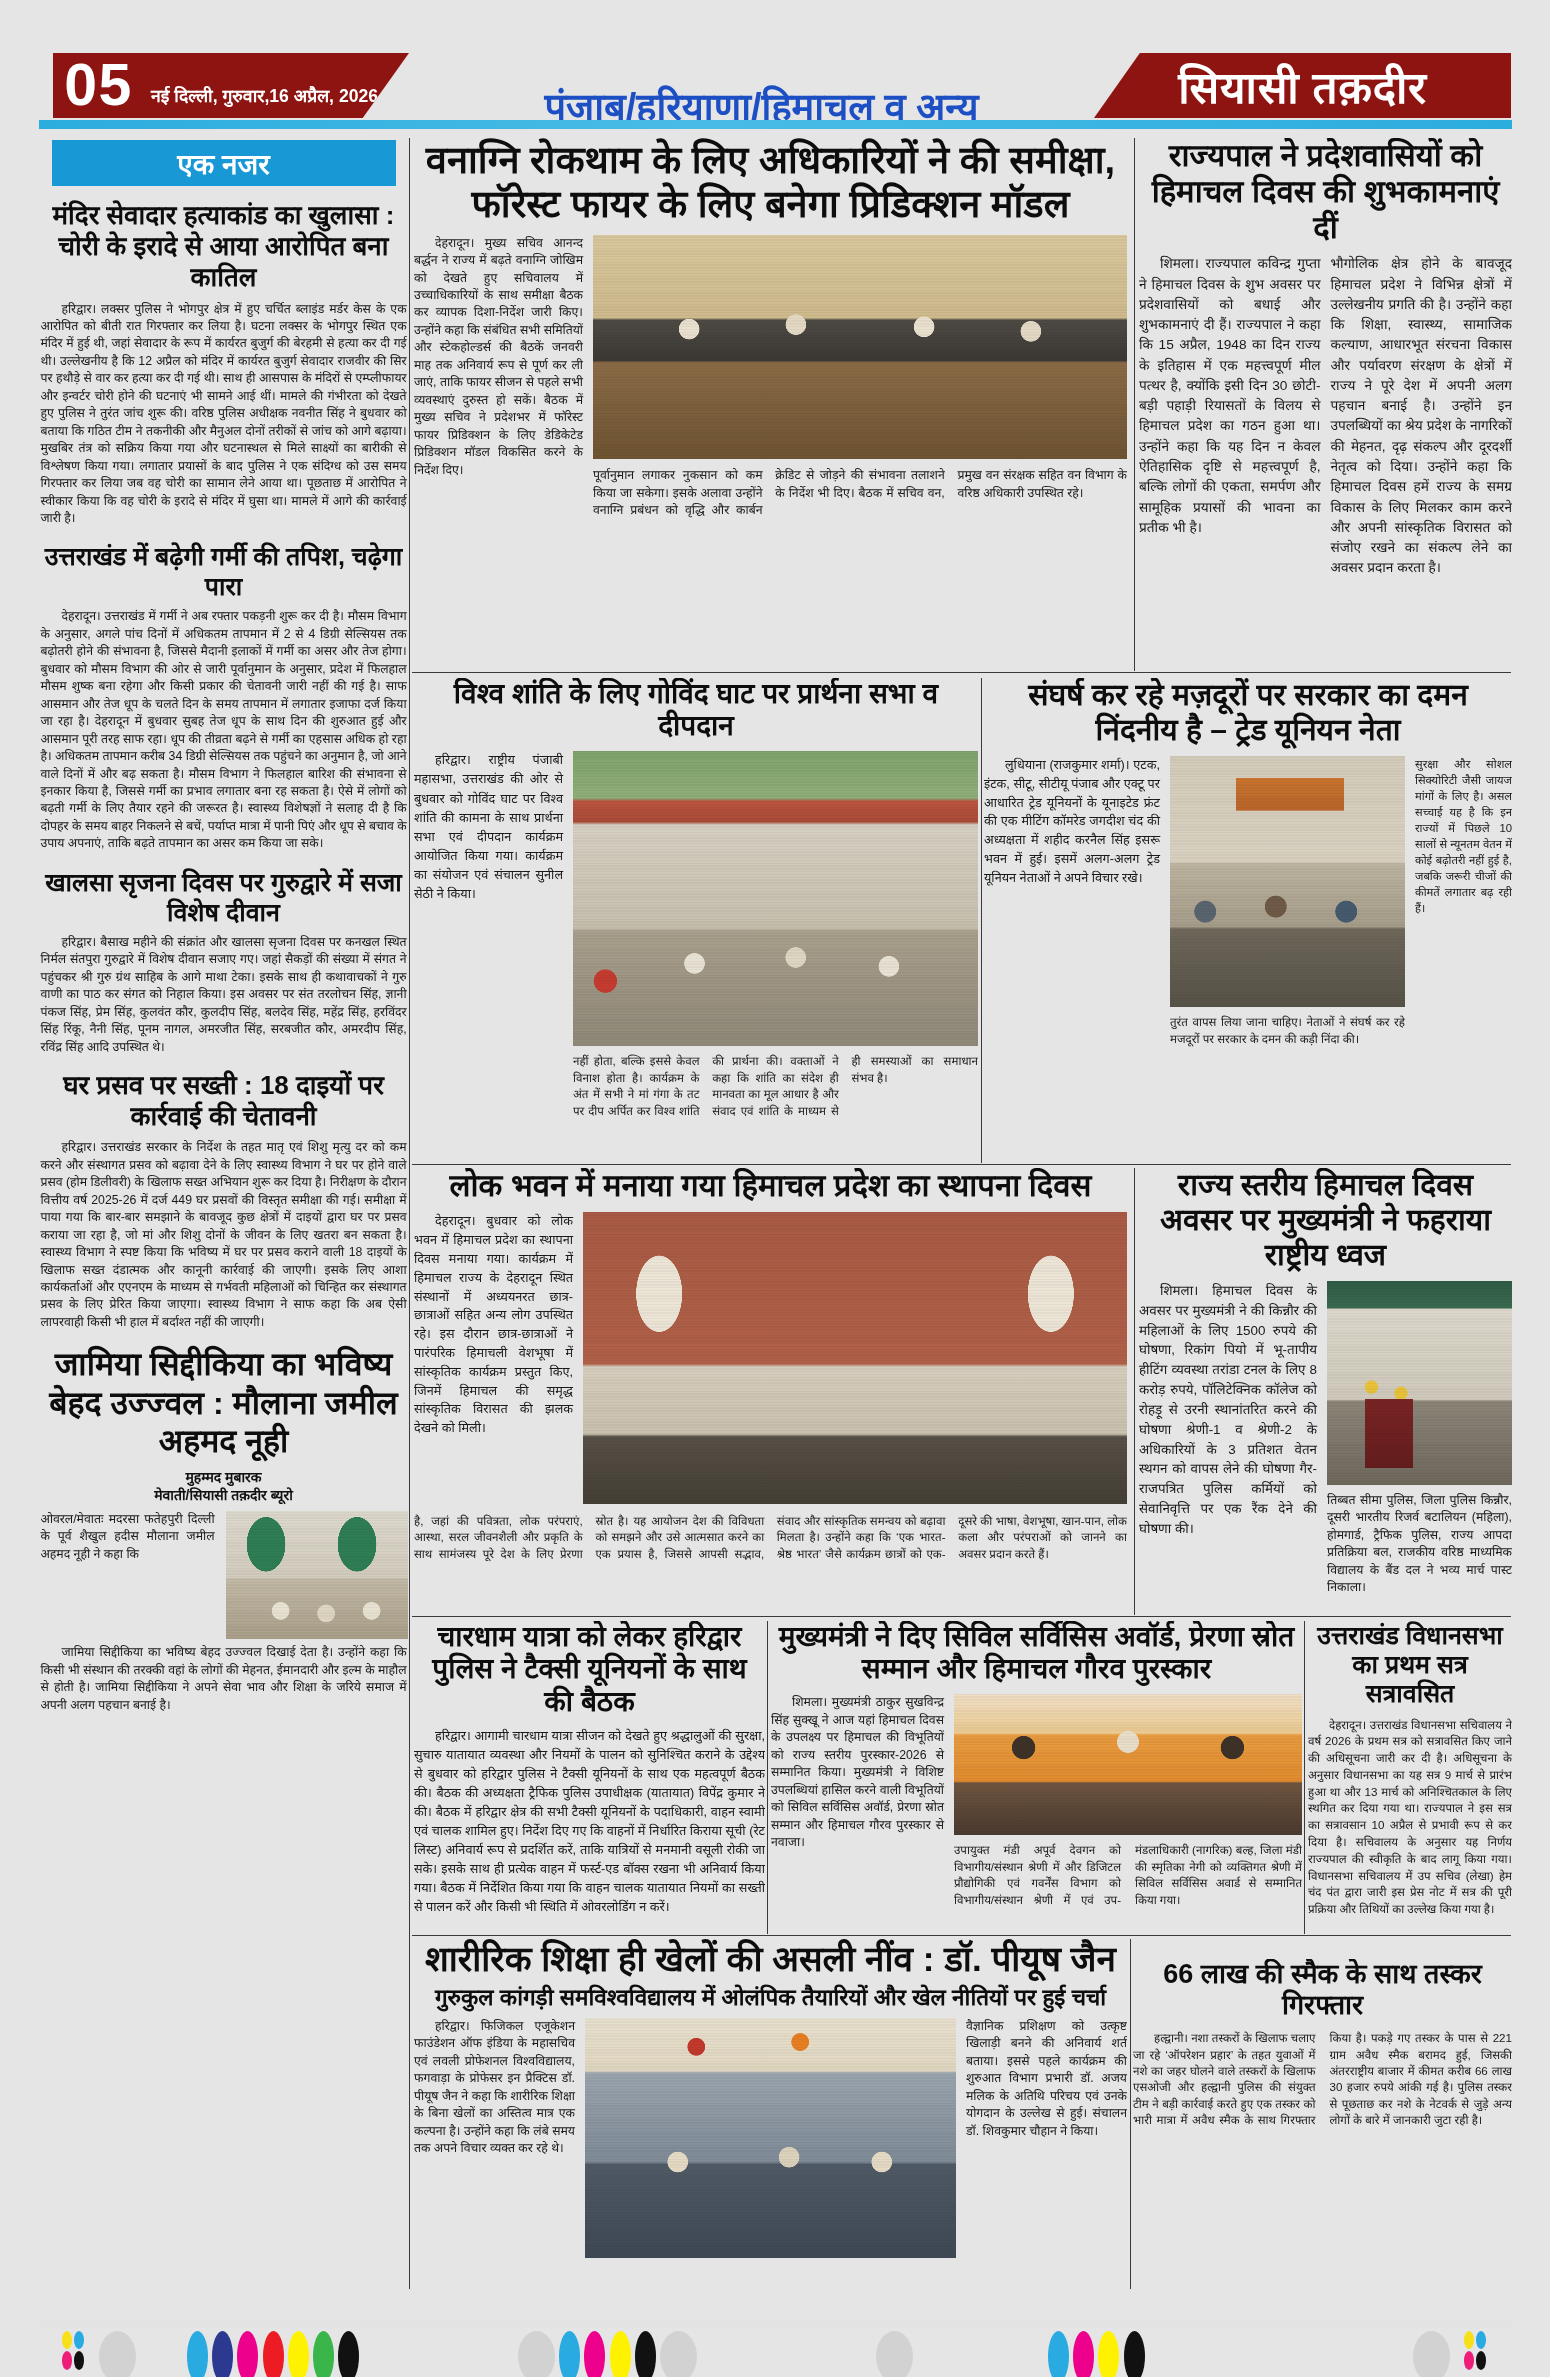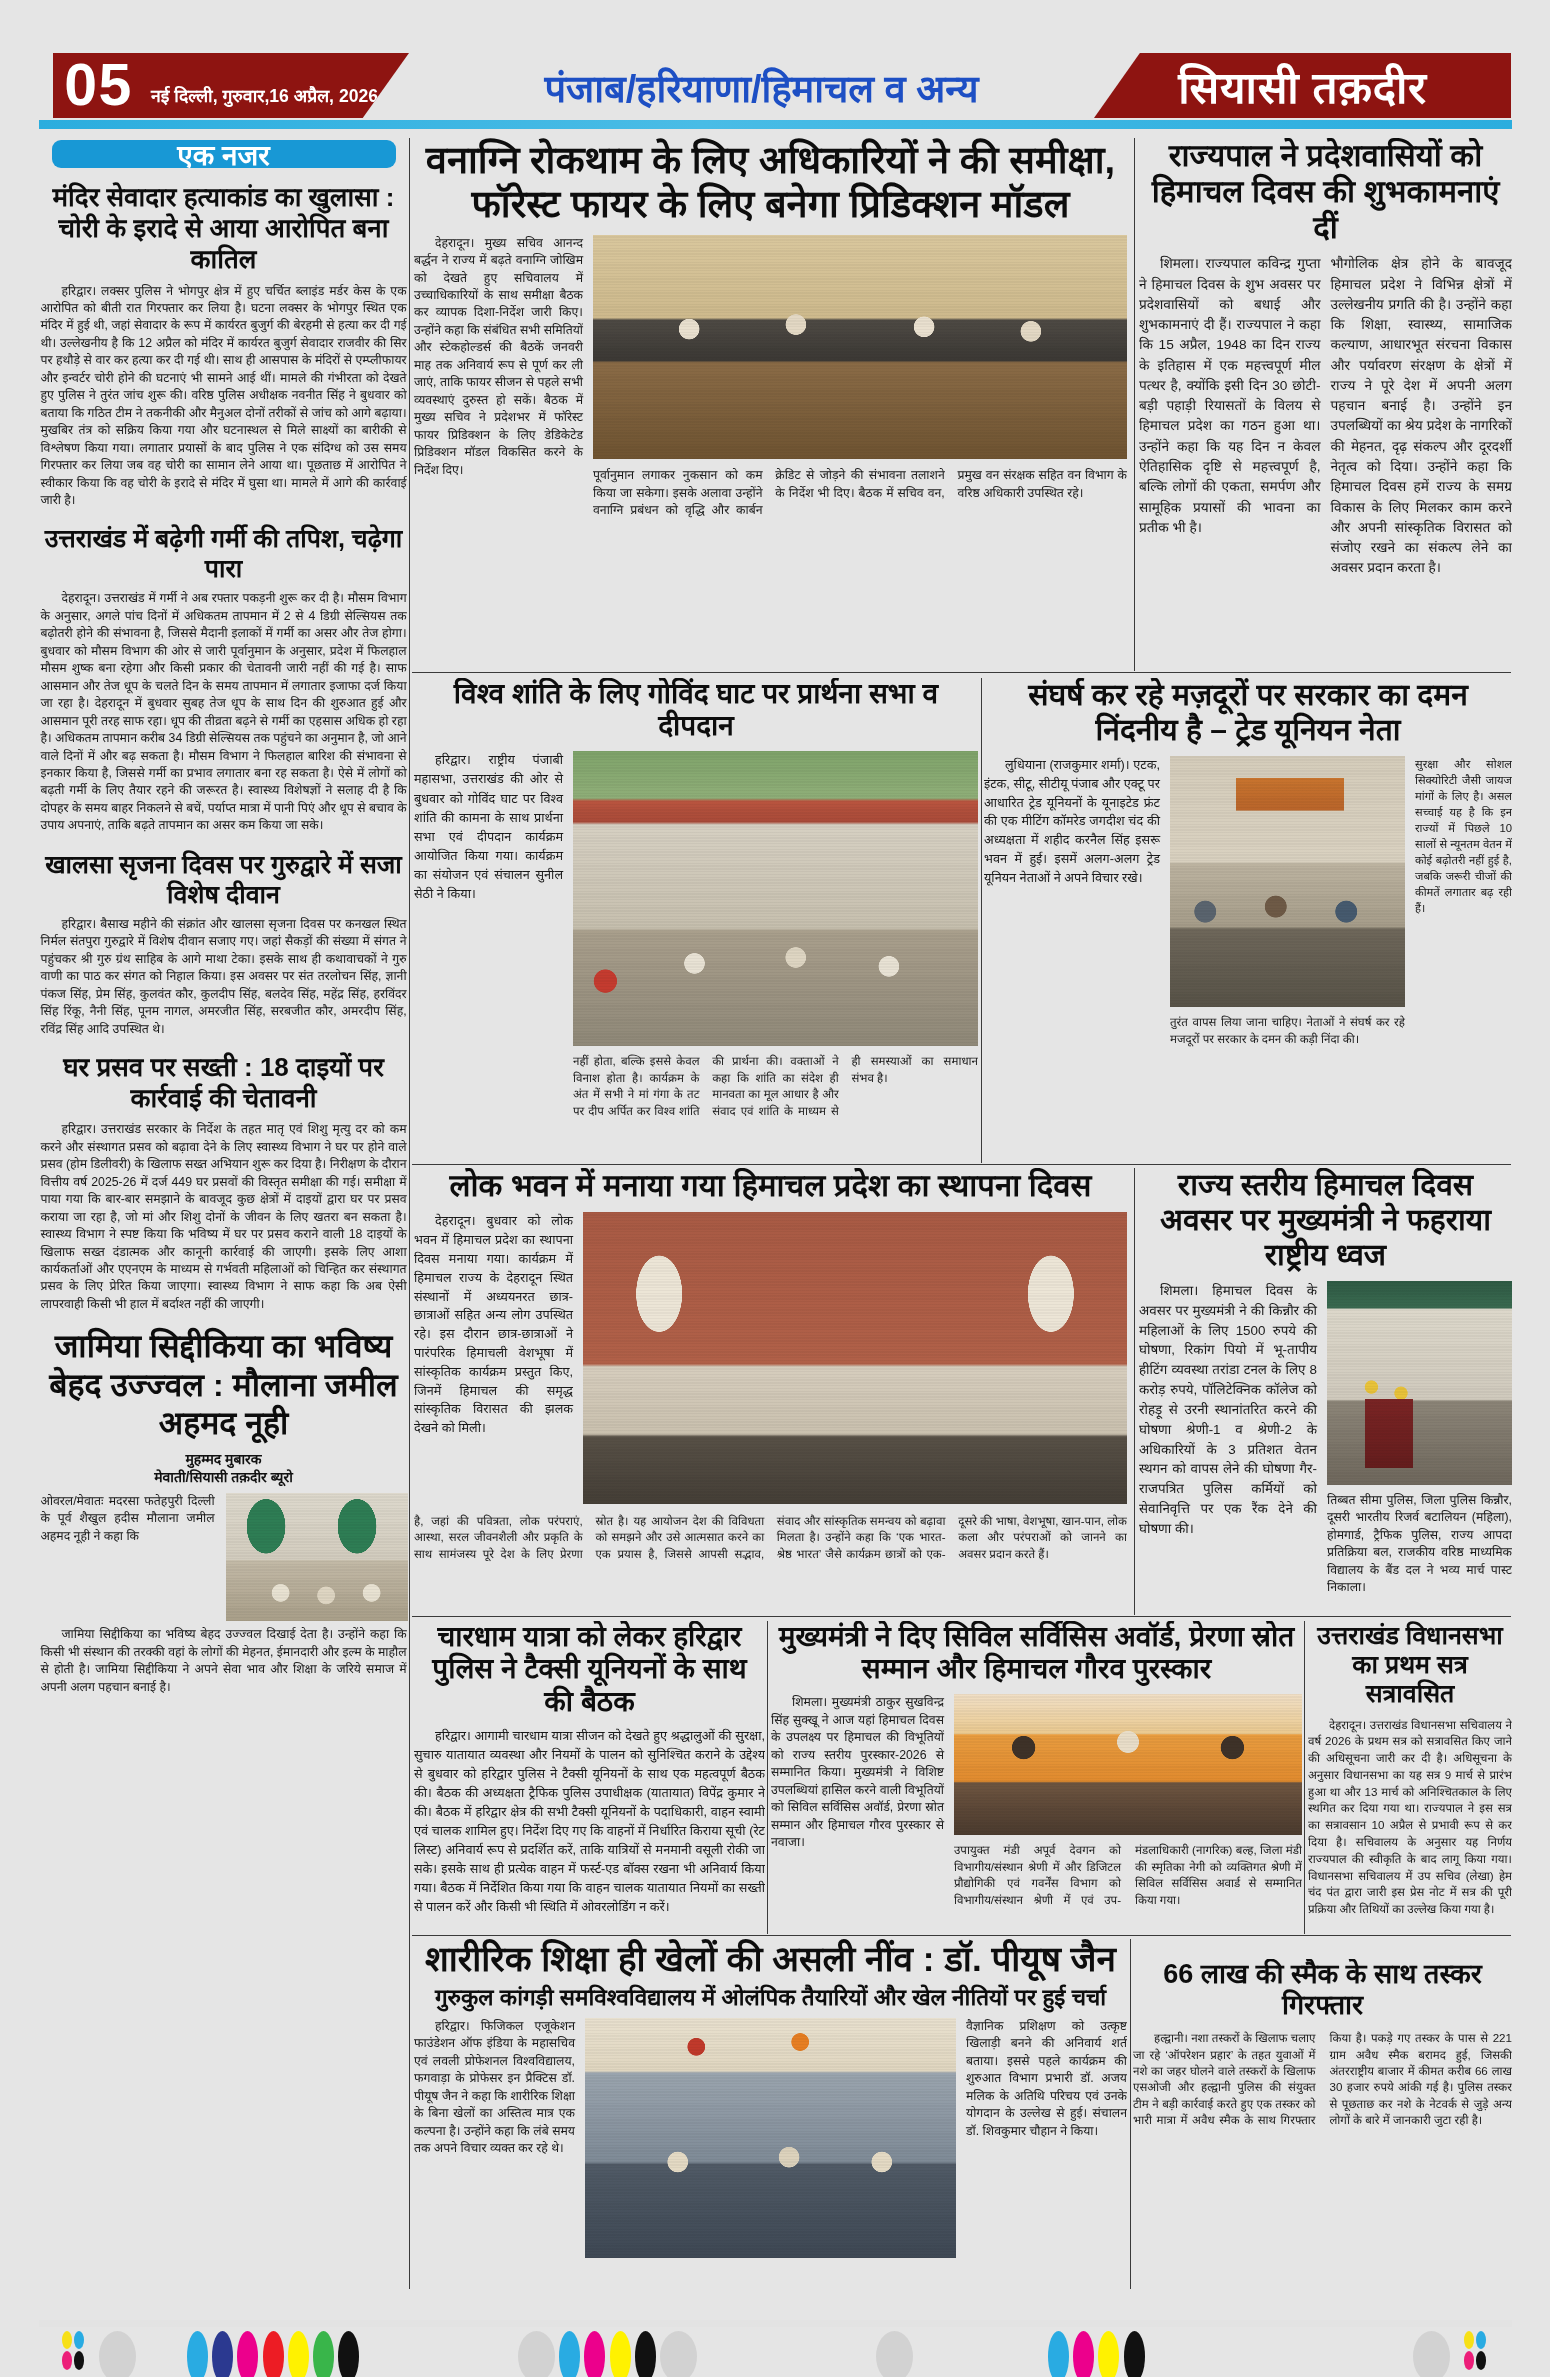--- a/index.html
+++ b/index.html
@@ -4,21 +4,21 @@
 <style>
   html,body{margin:0;padding:0;background:#ffffff;}
   body{font-family:"Liberation Sans",sans-serif;width:1550px;}
   #paper{position:relative;width:1550px;height:2377px;background:#e5e5e5;overflow:hidden;}
   
   .hdr-block{position:absolute;color:#fff;}
   #hdr-left{left:53px;top:53px;width:356px;height:65px;background:#8e1411;
     clip-path:polygon(0 0,100% 0,87% 100%,0 100%);display:flex;align-items:center;gap:18.3px;padding-left:11.3px;box-sizing:border-box;}
   #hdr-left .pagenum{font-size:59px;font-weight:700;line-height:1;letter-spacing:1.4px;}
   #hdr-left .dateline{font-size:17.6px;font-weight:700;padding-top:18.3px;}
-  #hdr-center{position:absolute;left:409px;top:61px;width:705px;text-align:center;
+  #hdr-center{position:absolute;left:409px;top:79px;width:705px;text-align:center;
     color:#1d4fc4;font-size:38px;font-weight:800;}
   #hdr-right{left:1094px;top:53px;width:417px;height:65px;background:#8e1411;
     clip-path:polygon(11% 0,100% 0,100% 100%,0 100%);display:flex;align-items:center;justify-content:center;}
   #hdr-right .masthead{font-size:44px;font-weight:800;letter-spacing:0.7px;}
   #hdr-bar{position:absolute;left:39px;top:120px;width:1473px;height:9.2px;
     background:linear-gradient(90deg,#2badde 0%,#49bce6 45%,#2badde 100%);}
   
   .art{position:absolute;overflow:hidden;box-sizing:border-box;}
   .art-hl{font-weight:800;color:#0d0d0d;text-align:center;line-height:1.16;margin:0 0 8.5px 0;}
   .art-sub{font-weight:800;color:#0d0d0d;text-align:center;line-height:1.2;margin:0 0 7px 0;}
@@ -26,22 +26,22 @@
   .lead-row{display:flex;gap:10px;}
   .photo{position:relative;overflow:hidden;flex:0 0 auto;}
   .photo::after{content:"";position:absolute;inset:0;
     background:repeating-linear-gradient(0deg,rgba(0,0,0,.04) 0 1.4px,transparent 1.4px 2.8px);}
   .cols-2{column-count:2;column-gap:14px;}
   .cols-3{column-count:3;column-gap:12.7px;}
   .cols-4{column-count:4;column-gap:12.7px;}
   .rule{position:absolute;background:#3a3a3a;}
   
   #left-col{position:absolute;left:39px;top:140px;width:369px;height:2149px;overflow:hidden;}
-  #one-glance{width:344px;height:28px;margin:0 auto;background:#1898d5;color:#fff;
-    display:flex;align-items:center;justify-content:center;font-size:28px;font-weight:800;border-radius:9px;}
+  #one-glance{width:344px;height:46px;margin:0 auto;background:#1898d5;color:#fff;
+    display:flex;align-items:center;justify-content:center;font-size:28px;font-weight:800;}
   .lc-hl{font-size:25px;font-weight:800;color:#0d0d0d;text-align:center;line-height:1.2;margin:14px 2.8px 7px 2.8px;}
   .lc-body{font-size:12.3px;line-height:1.42;text-align:justify;color:#191919;text-indent:21px;padding:0 1.4px;}
   .byline{text-align:center;font-weight:700;font-size:14px;color:#111;line-height:1.35;}
   
   .ph-meeting{background:
     radial-gradient(circle at 18% 42%,#e9e0cf 0 10px,transparent 10.6px),
     radial-gradient(circle at 38% 40%,#e3d8c4 0 10px,transparent 10.6px),
     radial-gradient(circle at 62% 41%,#e9e0cf 0 10px,transparent 10.6px),
     radial-gradient(circle at 82% 43%,#e3d8c4 0 10px,transparent 10.6px),
     linear-gradient(180deg,#d9c79d 0%,#cdb98c 37%,#4e4a44 38%,#3b3834 56%,#8a6b46 57%,#6e5331 100%);}

